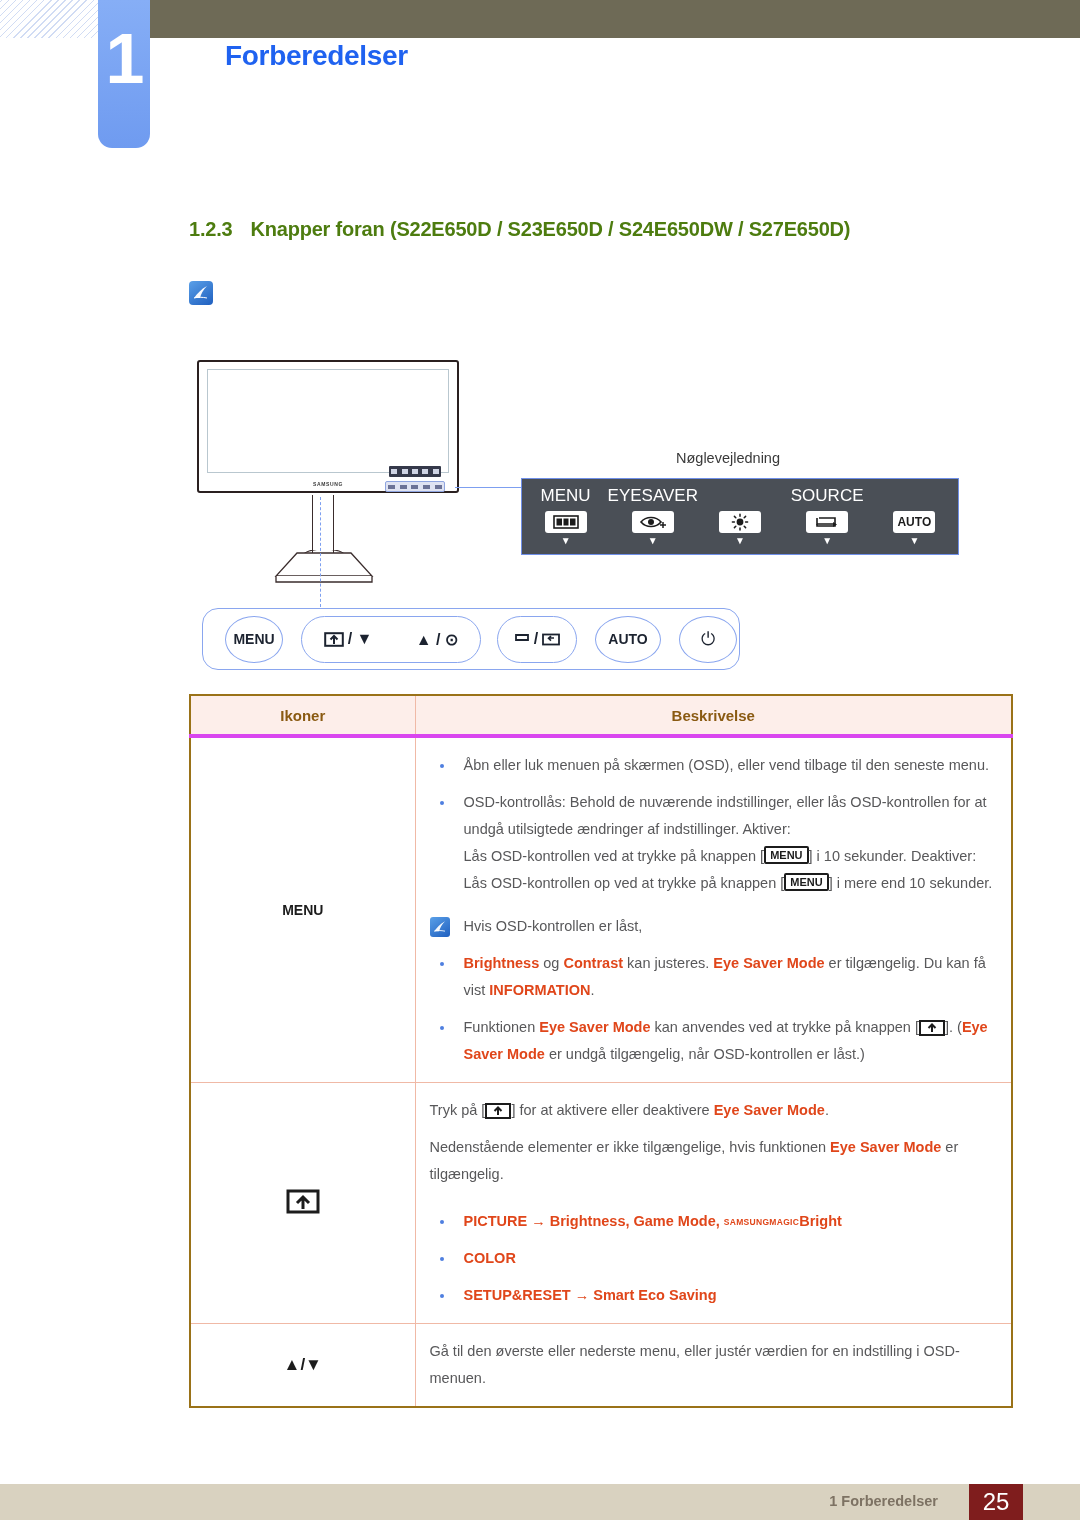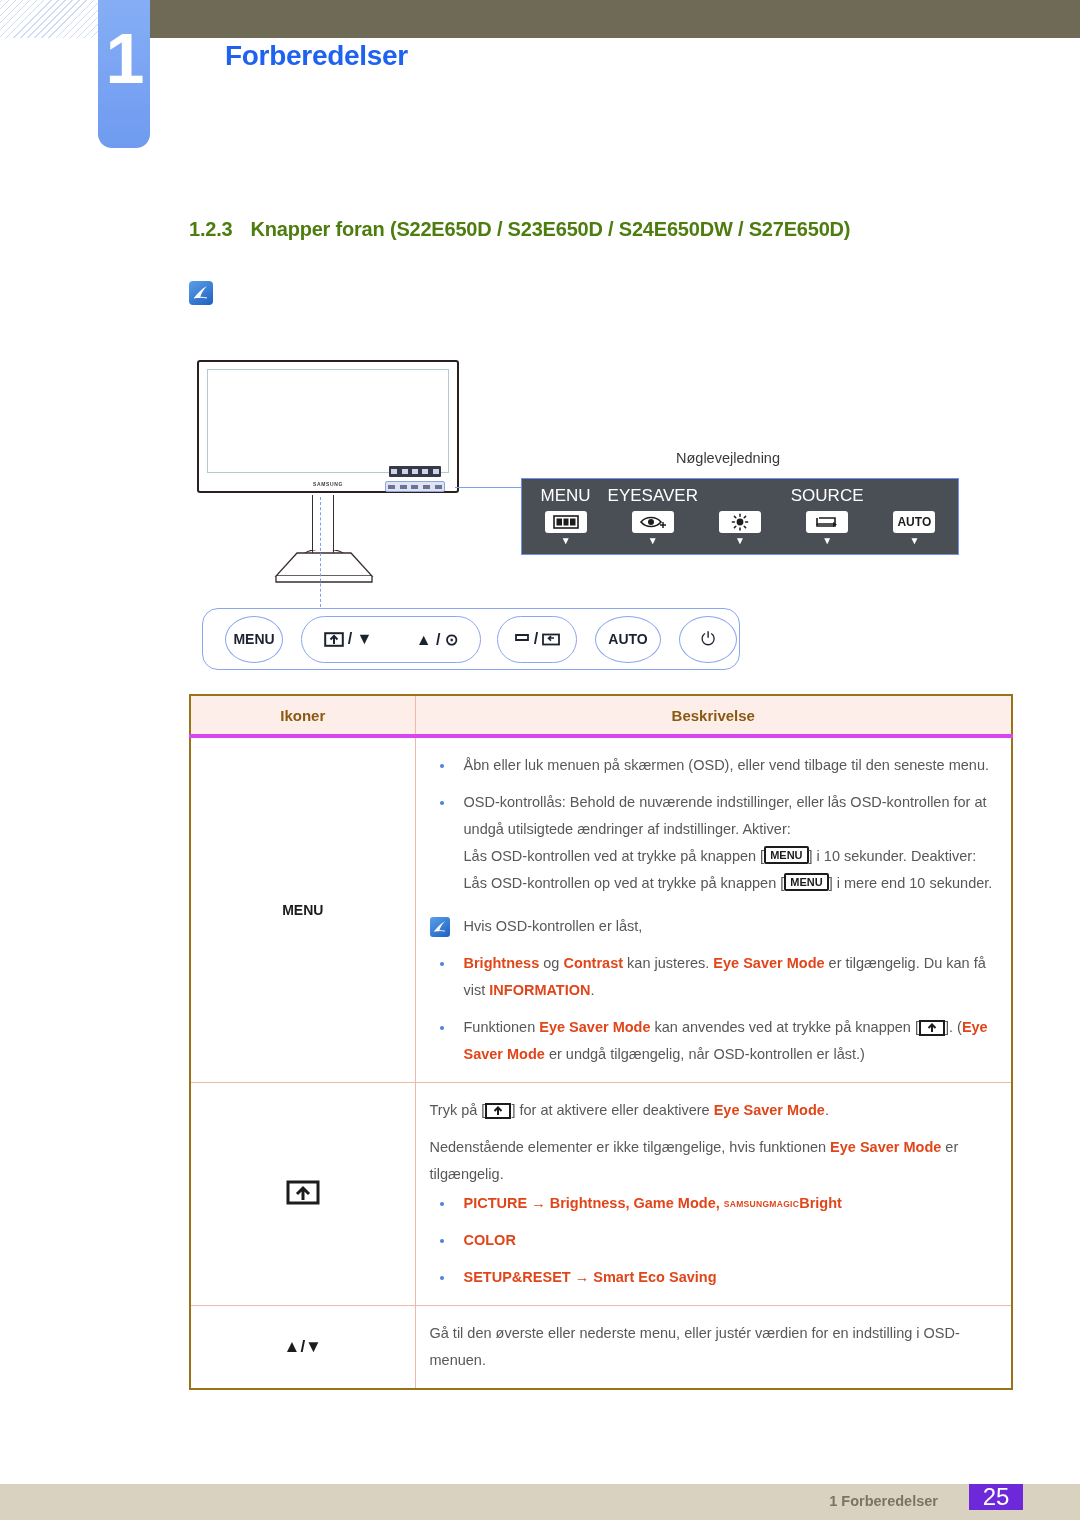--- a/index.html
+++ b/index.html
@@ -213,22 +213,22 @@
   
   .ftr-bar{
     position:absolute; left:0; top:1484px; width:1080px; height:36px;
     background:#d9d2c0;
   }
   .ftr-txt{
     position:absolute; right:142px; top:1493px;
     color:#7d7263; font-size:14.5px; font-weight:bold;
   }
   .ftr-page{
-    position:absolute; left:969px; top:1484px; width:54px; height:26px;
-    background:#6d28d9; color:#ffffff; font-size:24px;
+    position:absolute; left:969px; top:1484px; width:54px; height:36px;
+    background:#7f1d1d; color:#ffffff; font-size:24px;
     display:flex; align-items:center; justify-content:center;
   }
 </style>
 </head>
 <body>
 
 <div class="hdr-hatch"></div>
 <div class="hdr-bar"></div>
 <div class="chap-tab"></div>
 <div class="chap-num">1</div>
@@ -432,21 +432,21 @@
           <rect x="2" y="2" width="30" height="21" fill="none" stroke="#1c1c1c" stroke-width="3"></rect>
           <path d="M17 20 v-11 M11 14 L17 8 L23 14" stroke="#1c1c1c" stroke-width="3" fill="none"></path>
         </svg>
       </td>
       <td class="c2">
         <div style="margin-bottom:10px;">
           <span><span>Tryk på [</span><span style="display: inline-block; border: 2px solid rgb(28, 28, 28); padding: 0px 3px; vertical-align: -2px; line-height: 0;"><svg width="16" height="12" viewBox="0 0 16 12">
                   <path d="M8 10 v-7 M4.5 6 L8 2.5 L11.5 6" stroke="#1c1c1c" stroke-width="2" fill="none"></path>
                 </svg></span><span>] for at aktivere eller deaktivere </span><span class="or">Eye Saver Mode</span><span>.</span></span>
         </div>
-        <div style="margin-bottom:2px;">
+        <div style="margin-bottom:20px;">
           <span><span>Nedenstående elementer er ikke tilgængelige, hvis funktionen </span><span class="or">Eye Saver Mode</span><span> er tilgængelig.</span></span>
         </div>
         <ul class="bl">
           <li>
             <span class="or">PICTURE</span><span class="or"> → </span><span class="or">Brightness, Game Mode, </span><span class="or magic"><span>SAMSUNG</span><span>MAGIC</span></span><span class="or">Bright</span>
           </li>
           <li>
             <span class="or">COLOR</span>
           </li>
           <li>

